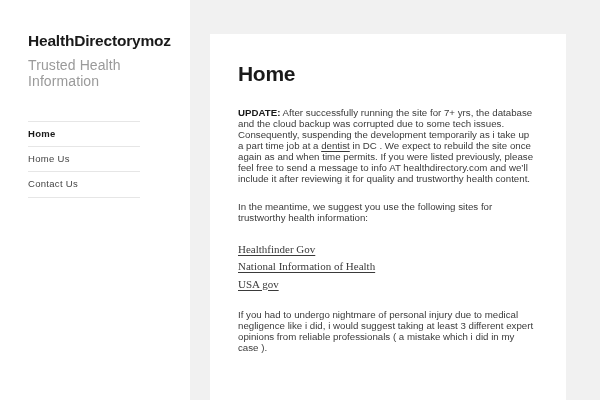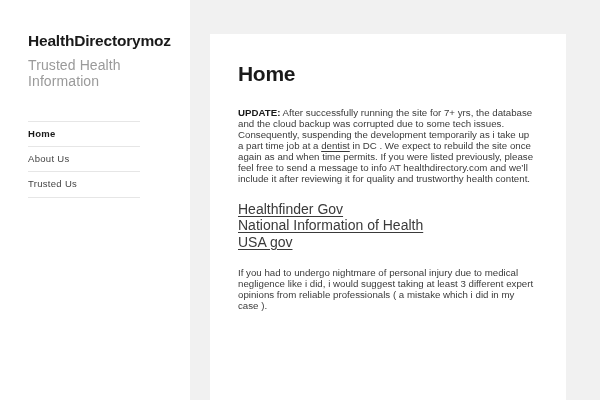--- a/index.html
+++ b/index.html
@@ -99,54 +99,56 @@
   .ilink {
     color: #3a3a3a;
     text-decoration: underline;
     text-underline-offset: 1.5px;
   }
   .link-list {
     margin: 0 0 17px 0;
   }
   .link-list .ilink {
     display: inline-block;
-    font-size: 14px;
+    font-size: 11px;
     line-height: 16.2px;
+    font-family: Liberation Serif, serif;
   }
   .link-row {
     line-height: 16.2px;
   }
 </style>
 </head>
 <body>
 
 <div class="page">
 
   <div class="sidebar">
     <div class="site-title">HealthDirectorymoz</div>
     <div class="site-tagline">Trusted Health Information</div>
 
     <div class="nav">
       <div class="nav-item active">
         <span>Home</span>
       </div>
       <div class="nav-item">
-        <span>About Us</span>
+        <span>Home Us</span>
       </div>
       <div class="nav-item">
-        <span>Trusted Us</span>
+        <span>Contact Us</span>
       </div>
     </div>
   </div>
 
   <div class="content-card">
     <h1 class="page-title">Home</h1>
 
     <p class="body-text"><b>UPDATE:</b><span> After successfully running the site for 7+ yrs, the database and the cloud backup was corrupted due to some tech issues. Consequently, suspending the development temporarily as i take up a part time job at a </span><a class="ilink" href="#">dentist</a><span> in DC . We expect to rebuild the site once again as and when time permits. If you were listed previously, please feel free to send a message to info AT healthdirectory.com and we’ll include it after reviewing it for quality and trustworthy health content.</span></p>
 
+    <p class="body-text">In the meantime, we suggest you use the following sites for trustworthy health information:</p>
 
     <div class="link-list">
       <div class="link-row"><a class="ilink" href="#">Healthfinder Gov</a></div>
       <div class="link-row"><a class="ilink" href="#">National Information of Health</a></div>
       <div class="link-row"><a class="ilink" href="#">USA gov</a></div>
     </div>
 
     <p class="body-text"><span>If you had to undergo nightmare of personal injury due to medical negligence like i did, i would suggest taking at least 3 different expert opinions from reliable professionals ( a mistake which i did in my case ).</span></p>
 
   </div>

